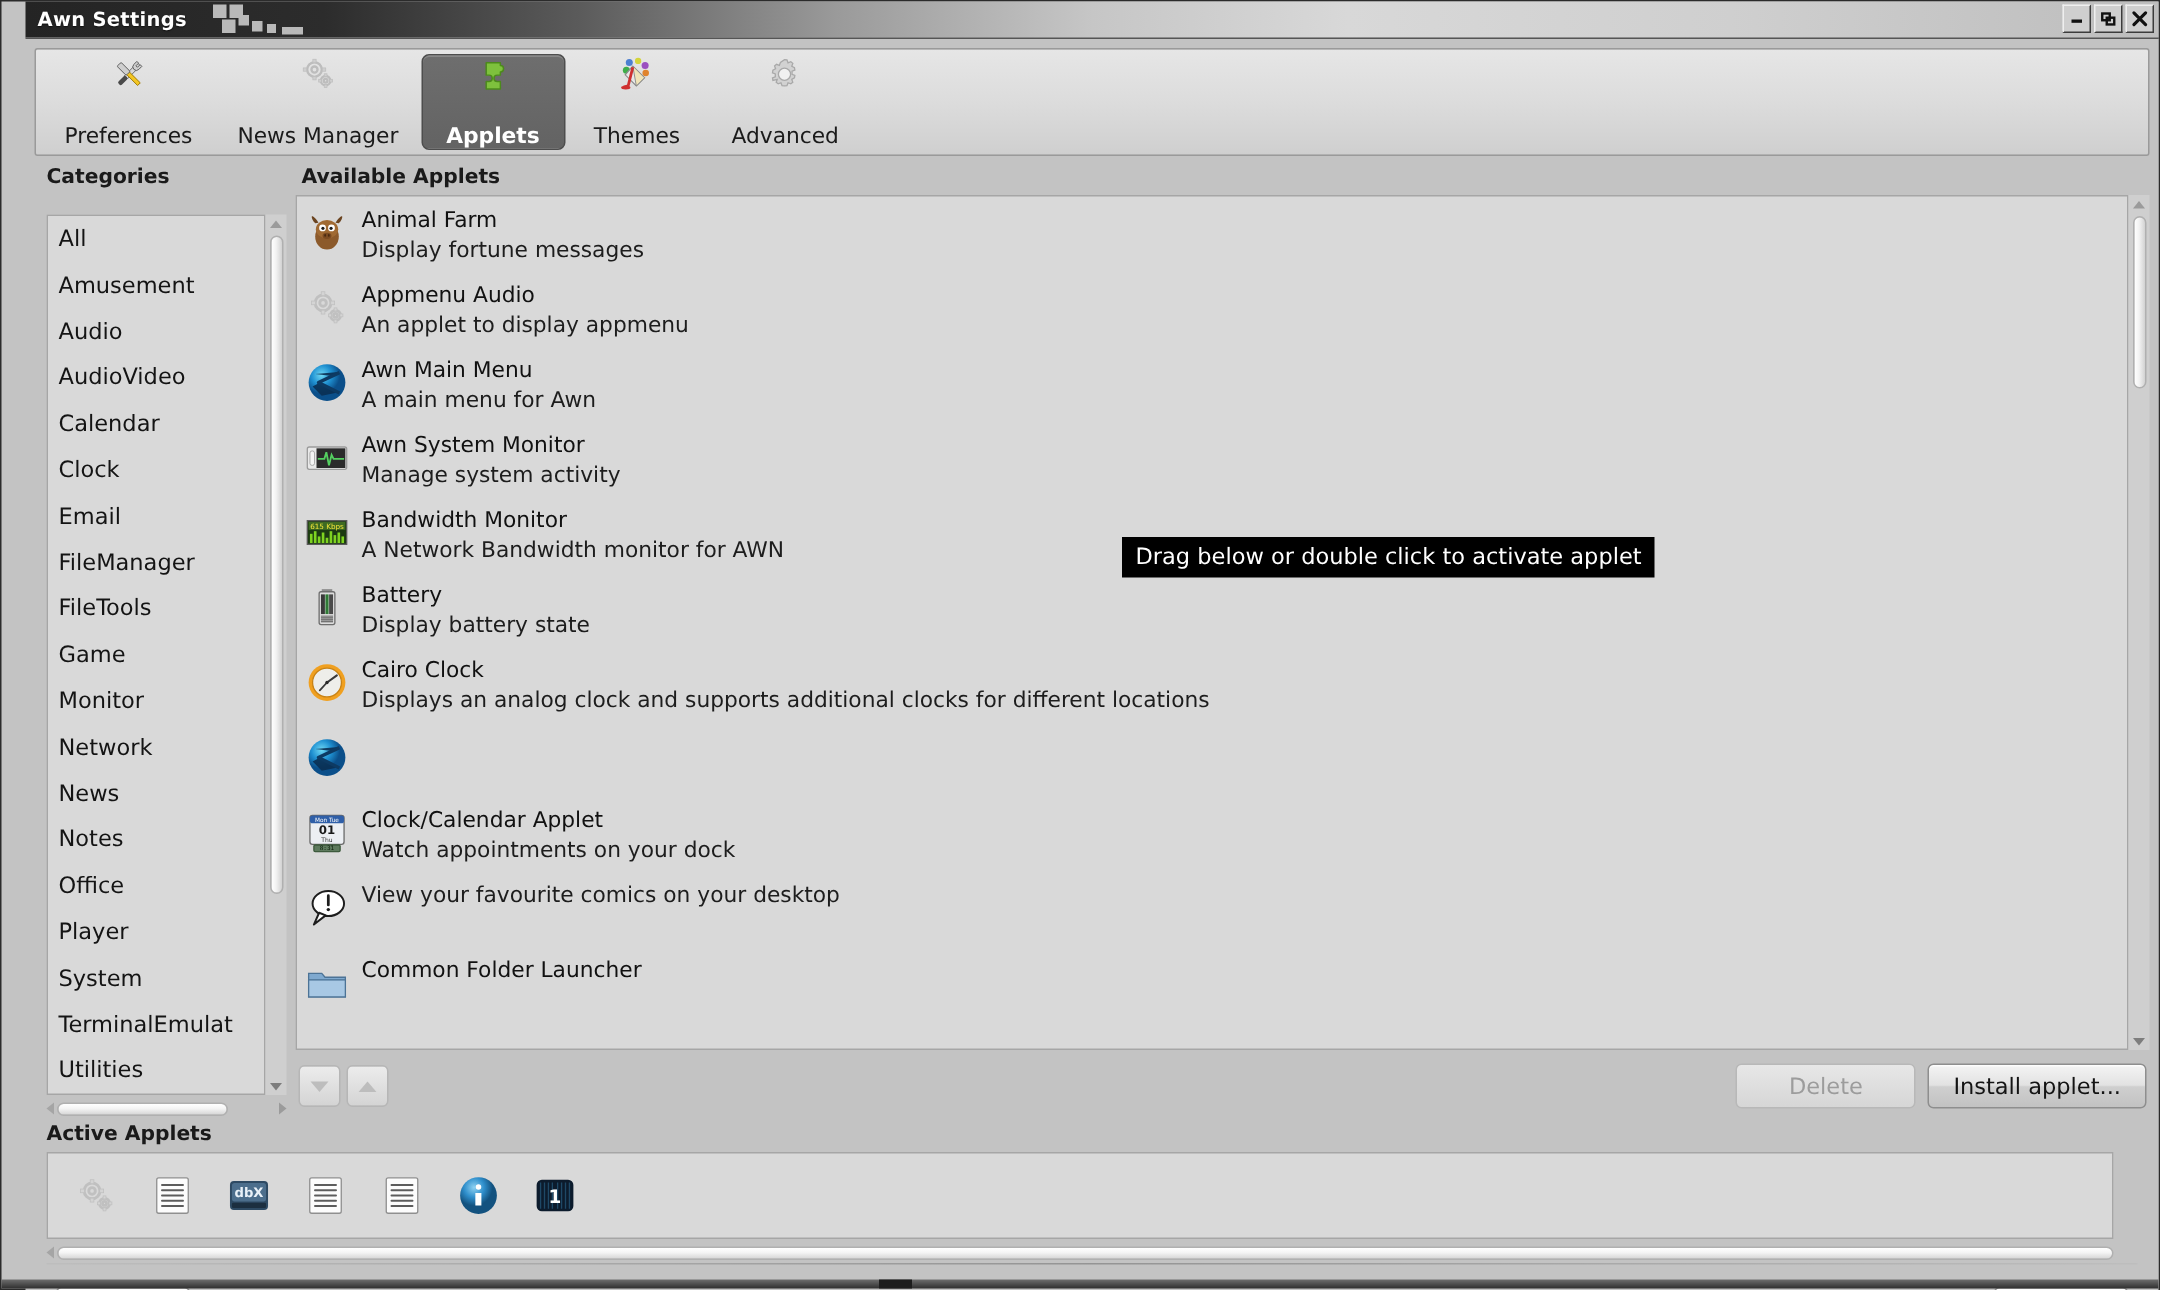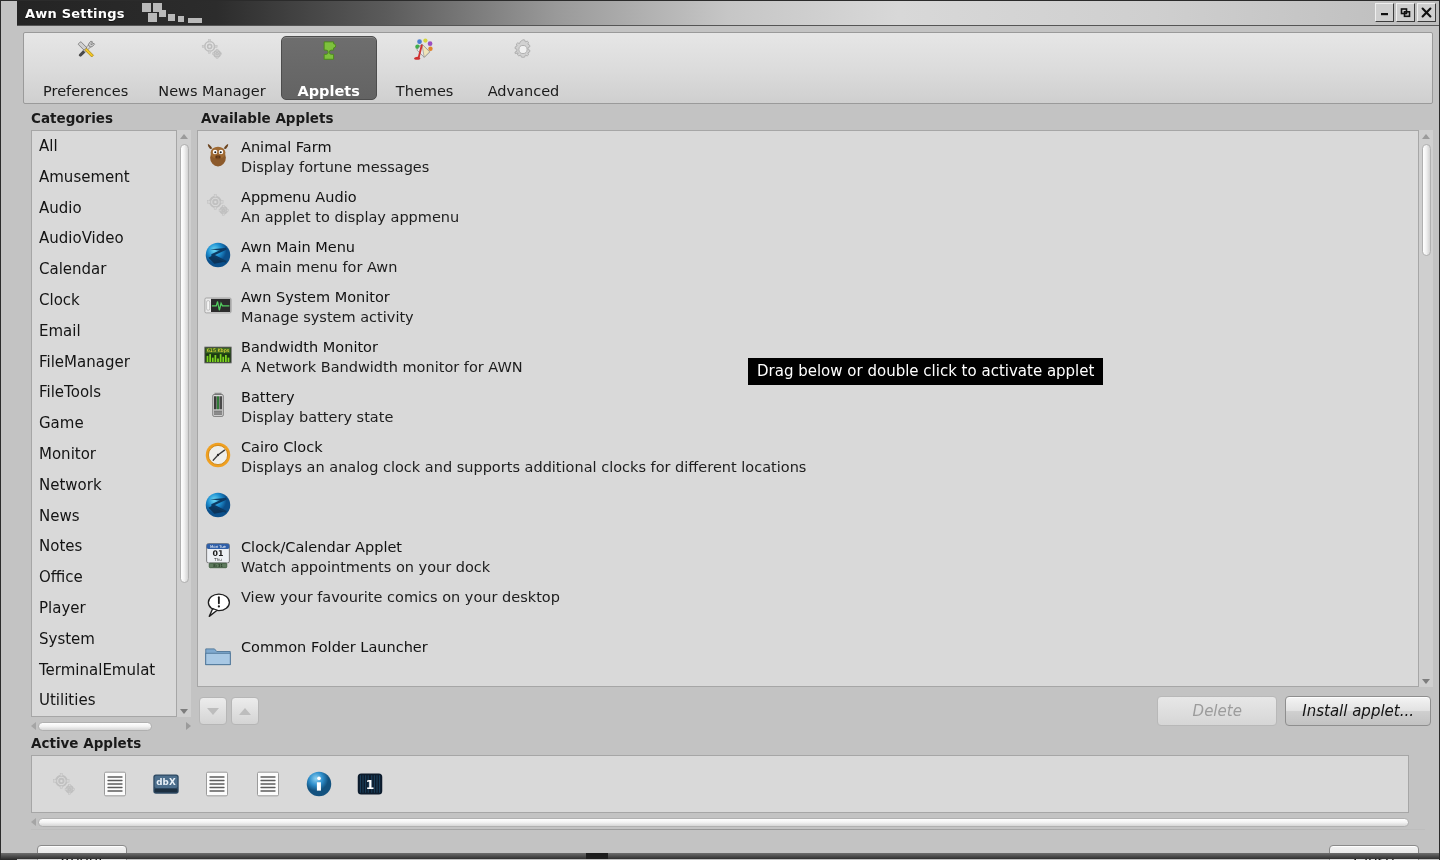--- a/index.html
+++ b/index.html
@@ -75,21 +75,21 @@
 
   
   #cols { flex:1; display:flex; min-height:0; }
   #leftcol { width:168px; flex:none; display:flex; flex-direction:column; }
   #rightcol { flex:1; display:flex; flex-direction:column; min-width:0; padding-left:6px; }
 
   .sec-title { font-size:13.5px; font-weight:bold; color:#1a1a1a; padding:2px 0 4px 8px; }
   #rightcol .sec-title { padding-left:4px; }
 
   
-  #cat-wrap { flex:1; display:flex; min-height:0; padding-left:8px; }
+  #cat-wrap { flex:1; display:flex; min-height:0; padding-left:8px;margin-top:13px; }
   #cat-list {
     flex:1; background:#d9d9d9; border:1px solid #a6a6a6;
     overflow:hidden; position:relative;
   }
   .cat-item {
     font-size:15px; color:#141414; padding:1px 0 1px 7px;
     line-height:28.8px; white-space:nowrap; overflow:hidden;
   }
 
   
@@ -151,21 +151,21 @@
   }
   #actionbar-left { display:flex; gap:4px; padding-left:2px; }
   .arrbtn {
     width:28px; height:28px; border-radius:4px;
     background: linear-gradient(to bottom,#ececec,#d4d4d4);
     border:1px solid #b6b6b6;
     display:flex; align-items:center; justify-content:center;
   }
   .arrbtn .tri.down { border-top-color:#bdbdbd; border-left-width:6px; border-right-width:6px; border-top-width:7px;}
   .arrbtn .tri.up { border-bottom-color:#bdbdbd; border-left-width:6px; border-right-width:6px; border-bottom-width:7px;}
-  #actionbar-right { margin-left:auto; display:flex; gap:8px; align-items:center;font-style:italic; }
+  #actionbar-right { margin-left:auto; display:flex; gap:8px; align-items:center; }
   .gbtn {
     height:30px; padding:0 16px; border-radius:4px;
     background: linear-gradient(to bottom,#f4f4f4 0%,#e2e2e2 48%,#cfcfcf 52%,#c2c2c2 100%);
     border:1px solid #8e8e8e;
     font-size:15px; color:#141414;
     display:flex; align-items:center; justify-content:center;
     box-shadow: inset 0 1px 0 rgba(255,255,255,.8);
   }
   .gbtn.disabled { color:#9c9c9c; border-color:#b8b8b8;
     background: linear-gradient(to bottom,#e7e7e7,#d6d6d6); box-shadow:none; }

